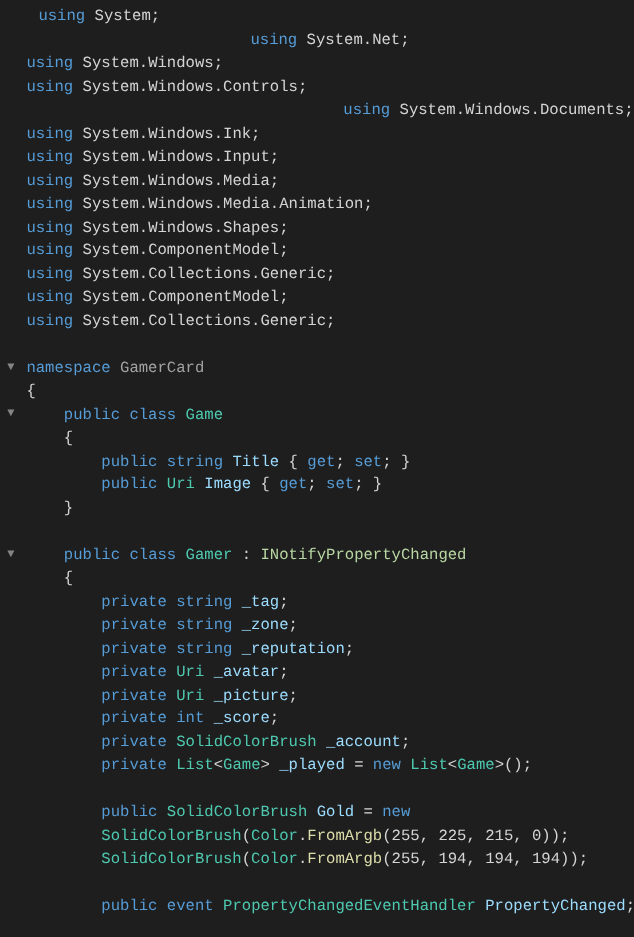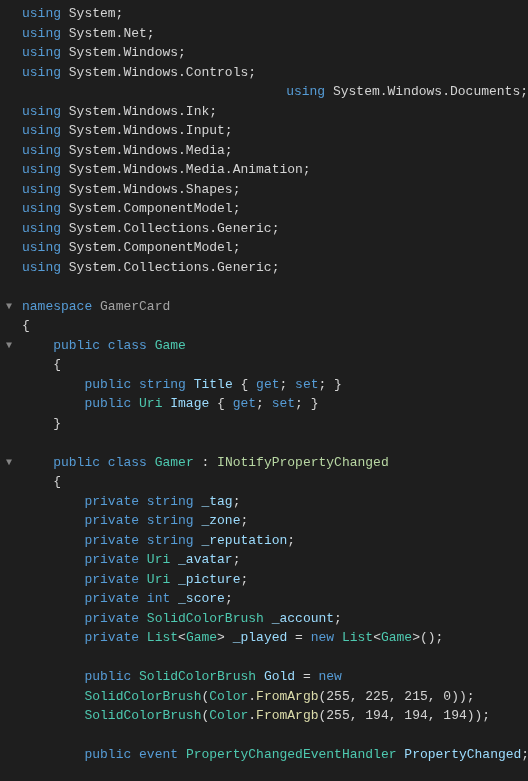--- a/index.html
+++ b/index.html
@@ -57,22 +57,22 @@
     .method { color: #dcdcaa; text-align: right; }
     .field { color: #9cdcfe; } 
     .prop { color: #9cdcfe; }
     .ns { color: #a3a3a3; }
     .plain { color: #d4d4d4; }
   </style>
 </head>
 <body>
 
 <div class="code-container">
-<div class="line" style="padding-left: 22px; position: relative; align-items: center;"><span class="line-content"><span class="kw">using</span><span class="plain"> System;</span></span></div>
-    <div class="line" style="padding-left: 22px; position: relative;"><span class="line-content"><span class="kw">using</span><span class="plain"> System.</span><span class="plain">Net;</span></span></div>
+<div class="line" style="padding-left: 32px; position: relative; align-items: center;"><span class="line-content"><span class="kw">using</span><span class="plain"> System;</span></span></div>
+    <div class="line" style="padding-left: 22px; position: relative; text-align: center;"><span class="line-content"><span class="kw">using</span><span class="plain"> System.</span><span class="plain">Net;</span></span></div>
     <div class="line" style="padding-left: 22px; position: relative;"><span class="line-content"><span class="kw">using</span><span class="plain"> System.</span><span class="plain">Windows;</span></span></div>
     <div class="line" style="padding-left: 22px; position: relative;"><span class="line-content"><span class="kw">using</span><span class="plain"> System.</span><span class="plain">Windows.Controls;</span></span></div>
     <div class="line" style="padding-left: 22px; position: relative; text-align: right;"><span class="line-content"><span class="kw">using</span><span class="plain"> System.</span><span class="plain">Windows.Documents;</span></span></div>
     <div class="line" style="padding-left: 22px; position: relative;"><span class="line-content"><span class="kw">using</span><span class="plain"> System.</span><span class="plain">Windows.Ink;</span></span></div>
     <div class="line" style="padding-left: 22px; position: relative;"><span class="line-content"><span class="kw">using</span><span class="plain"> System.</span><span class="plain">Windows.Input;</span></span></div>
     <div class="line" style="padding-left: 22px; position: relative;"><span class="line-content"><span class="kw">using</span><span class="plain"> System.</span><span class="plain">Windows.Media;</span></span></div>
     <div class="line" style="padding-left: 22px; position: relative;"><span class="line-content"><span class="kw">using</span><span class="plain"> System.</span><span class="plain">Windows.Media.Animation;</span></span></div>
     <div class="line" style="padding-left: 22px; position: relative;"><span class="line-content"><span class="kw">using</span><span class="plain"> System.</span><span class="plain">Windows.Shapes;</span></span></div>
     <div class="line" style="padding-left: 22px; position: relative;"><span class="line-content"><span class="kw">using</span><span class="plain"> System.</span><span class="plain">ComponentModel;</span></span></div>
     <div class="line" style="padding-left: 22px; position: relative;"><span class="line-content"><span class="kw">using</span><span class="plain"> System.</span><span class="plain">Collections.Generic;</span></span></div>

